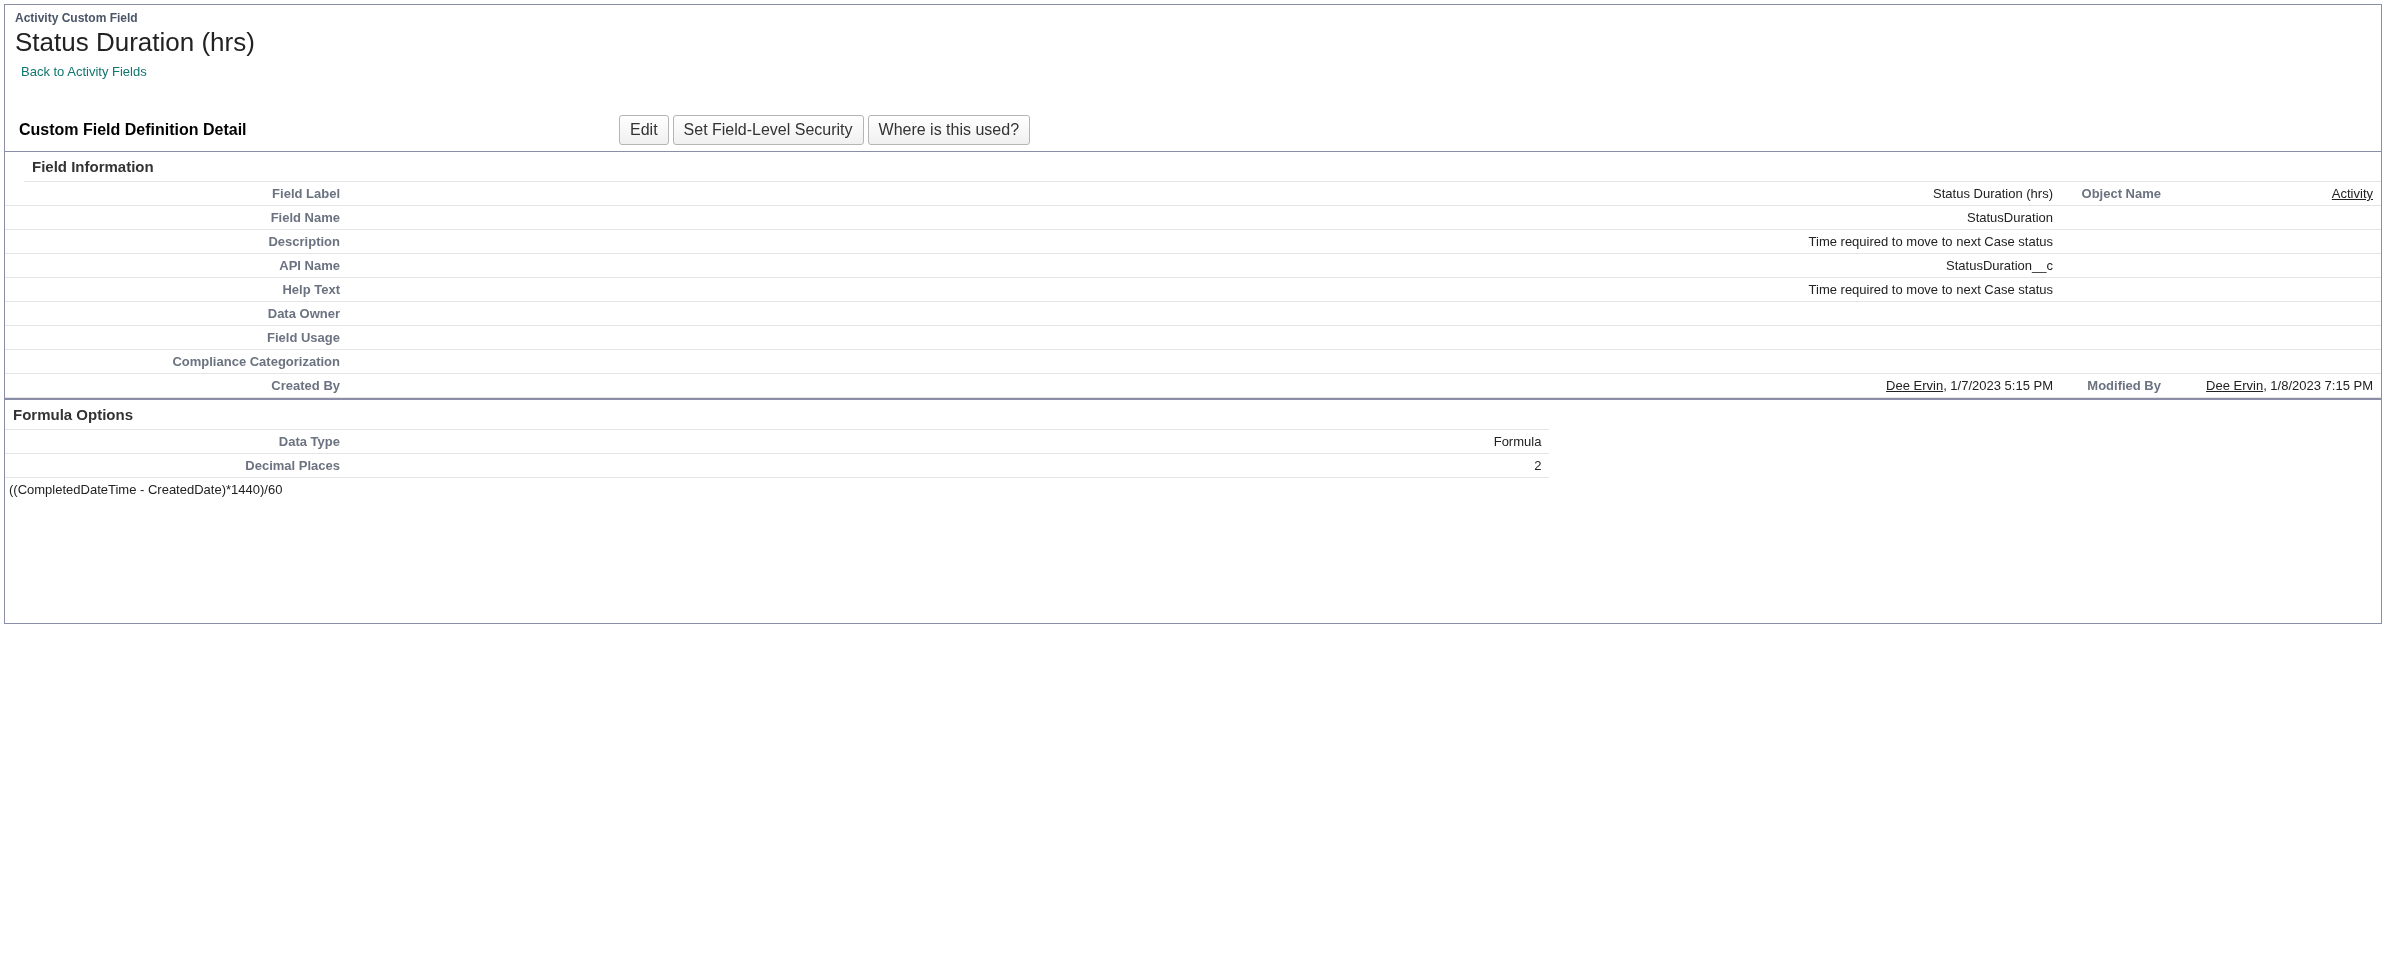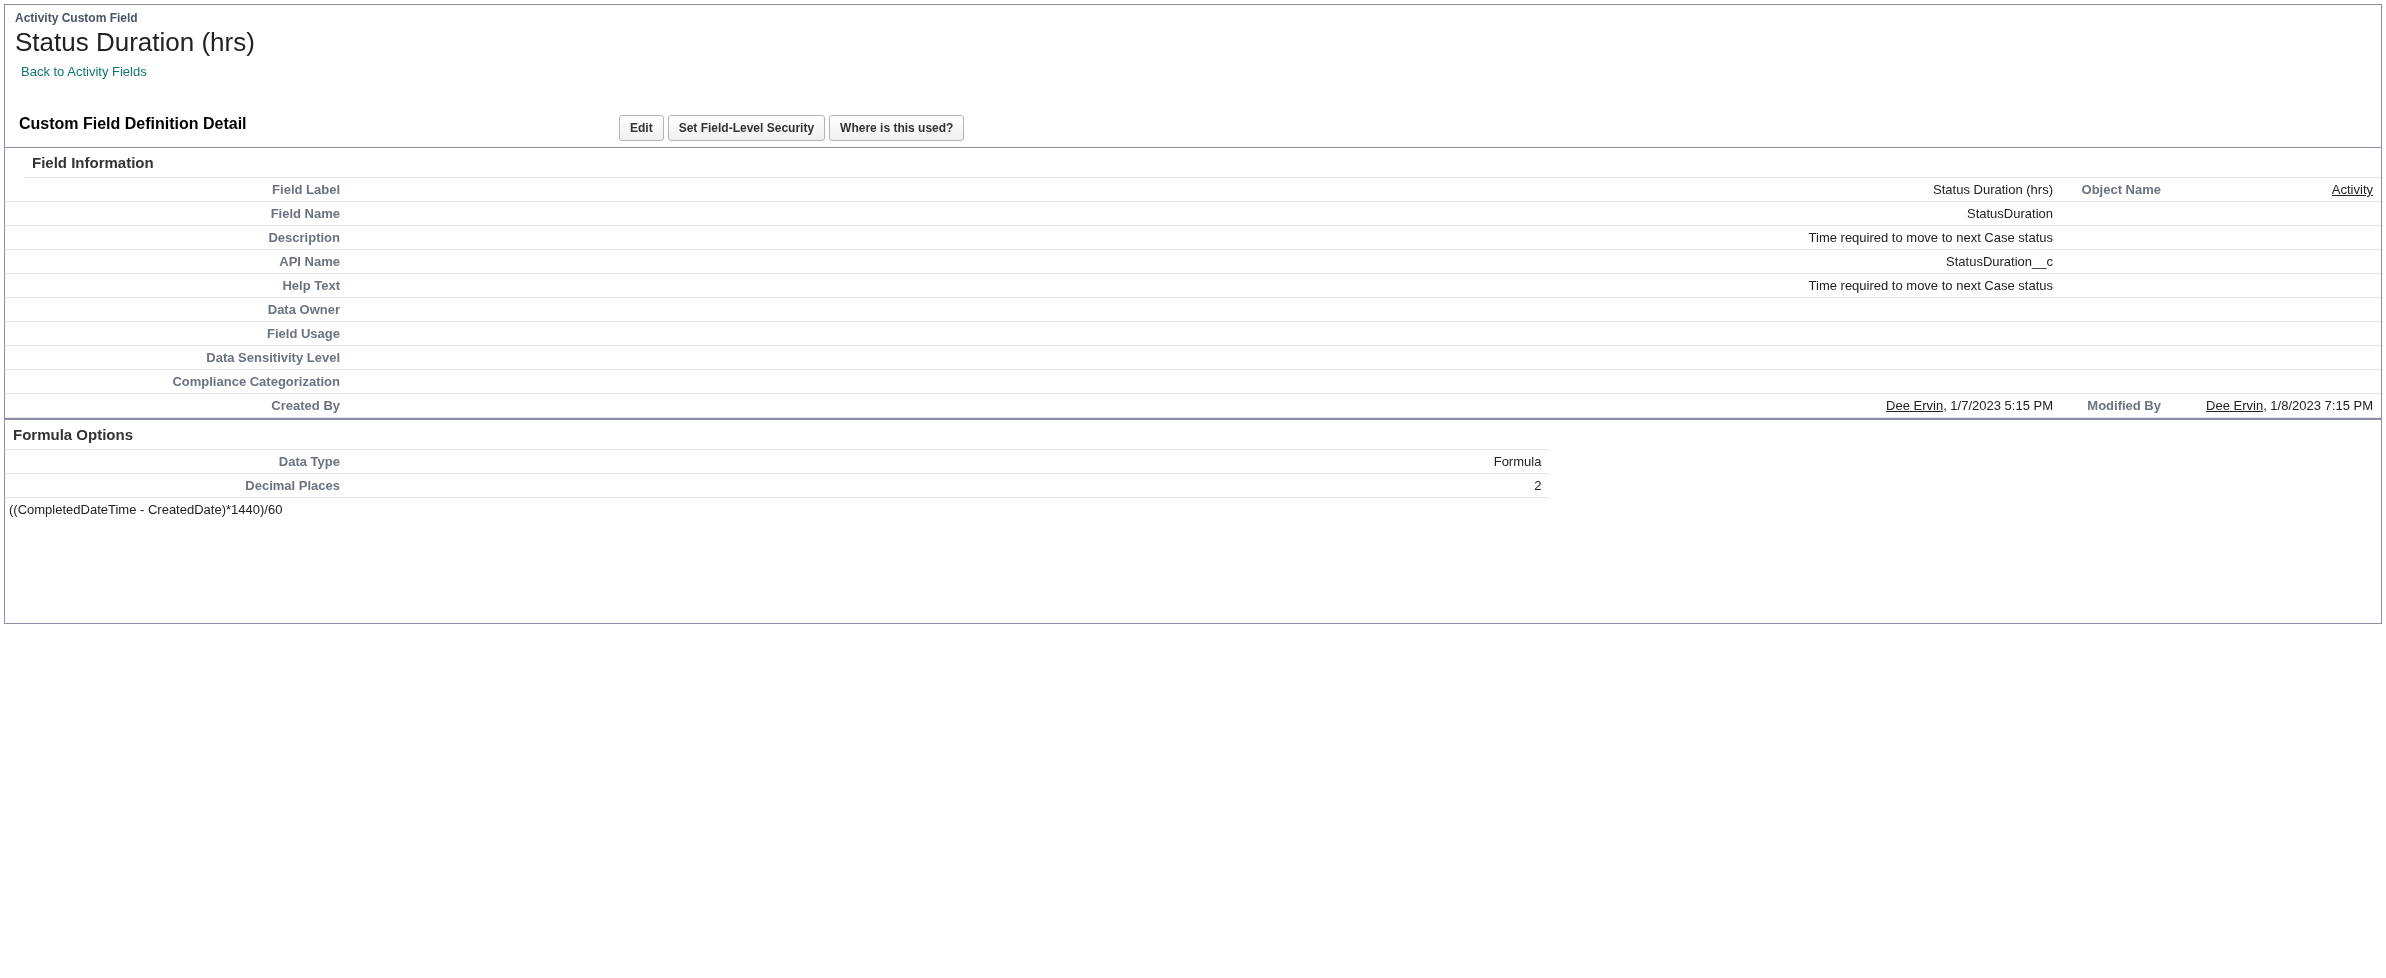--- a/index.html
+++ b/index.html
@@ -35,42 +35,42 @@
     .back-link {
       color: #0f766e;
       font-size: 13px;
       text-decoration: none;
       display: inline-block;
       margin-top: 6px;
       margin-left: 6px;
     }
     .section-header-row {
       display: flex;
-      align-items: flex-start;
+      align-items: center;
       padding: 6px 14px;
       border-bottom: 1px solid #8a8fa7;
     }
     .section-header-title {
       font-size: 16px;
       font-weight: bold;
       color: #000;
       width: 600px;
       flex-shrink: 0;
     }
     .button-group {
       display: flex;
       gap: 4px;
     }
     .btn {
       background: linear-gradient(#ffffff, #f0f0f0);
       border: 1px solid #b5b5b5;
       border-radius: 3px;
       padding: 5px 10px;
-      font-size: 12px;
-      font-weight: bold;
+      font-size: 16px;
+      font-weight: normal;
       color: #333;
       cursor: pointer;
     }
     .subsection-header {
       background: #fff;
       padding: 6px 8px;
       font-size: 15px;
       font-weight: bold;
       color: #333;
       border-bottom: 1px solid #e5e5e5;
@@ -197,26 +197,20 @@
       <td class="field-value-cell-right"></td>
     </tr>
     <tr class="field-row">
       <td class="field-label-cell">Data Owner</td>
       <td class="field-value-cell"></td>
       <td class="field-label-cell-right"></td>
       <td class="field-value-cell-right"></td>
     </tr>
     <tr class="field-row">
       <td class="field-label-cell">Field Usage</td>
-      <td class="field-value-cell"></td>
-      <td class="field-label-cell-right"></td>
-      <td class="field-value-cell-right"></td>
-    </tr>
-    <tr class="field-row">
-      <td class="field-label-cell">Data Sensitivity Level</td>
       <td class="field-value-cell"></td>
       <td class="field-label-cell-right"></td>
       <td class="field-value-cell-right"></td>
     </tr>
     <tr class="field-row">
       <td class="field-label-cell">Compliance Categorization</td>
       <td class="field-value-cell"></td>
       <td class="field-label-cell-right"></td>
       <td class="field-value-cell-right"></td>
     </tr>

